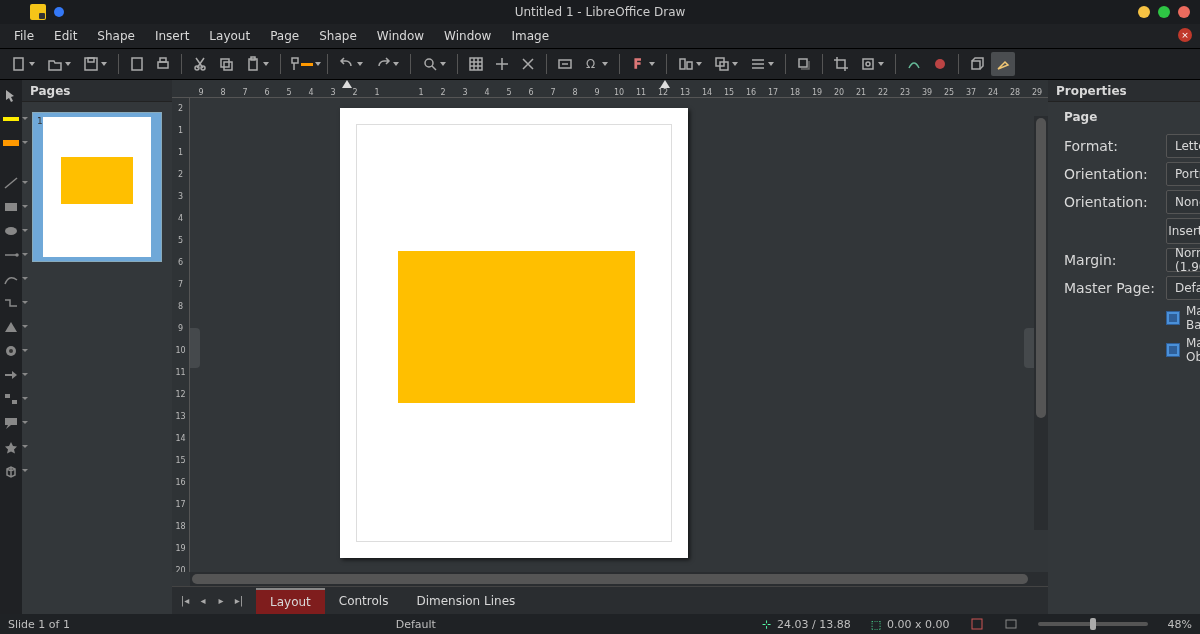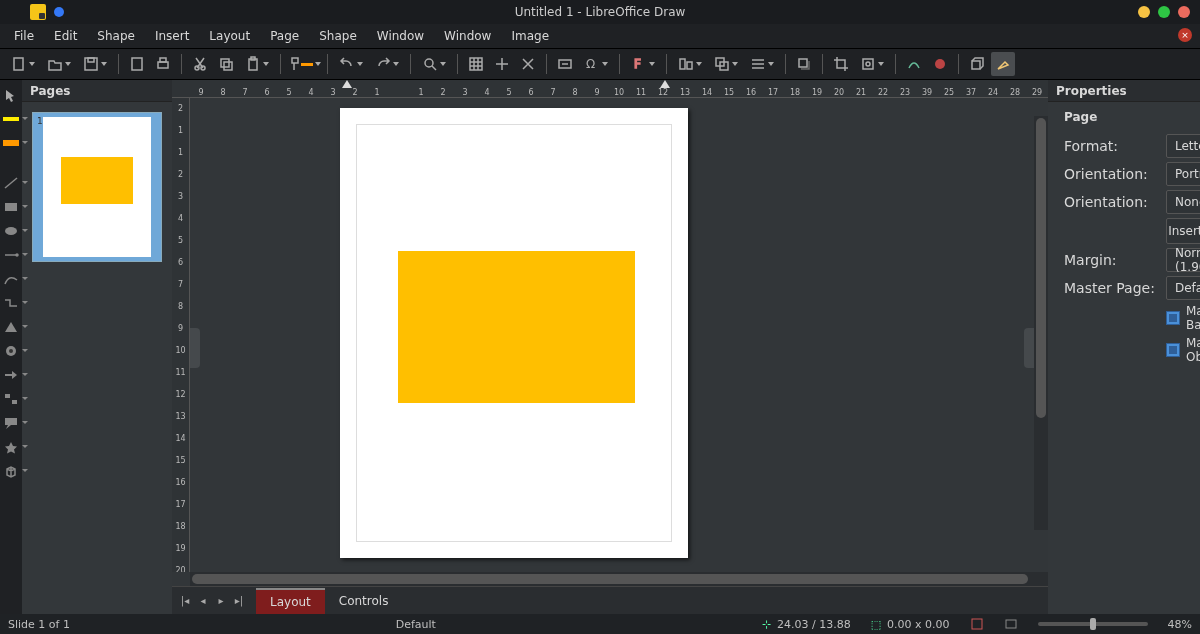--- a/index.html
+++ b/index.html
@@ -483,20 +483,21 @@
       </div>
     <div class="tabsrow">
       <div class="navset">
         <div class="nav">|◂</div>
         <div class="nav">◂</div>
         <div class="nav">▸</div>
         <div class="nav">▸|</div>
       </div>
       <div class="tab active">Layout</div>
       <div class="tab">Controls</div>
+      <div class="tab">Dimension Lines</div>
     </div>
   </div>
 
   <div class="props">
     <div class="panelhdr">Properties</div>
     <div class="section">
       <div class="sectitle">Page</div>
       <div class="proprow">
         <label>Format:</label>
         <div class="select">

